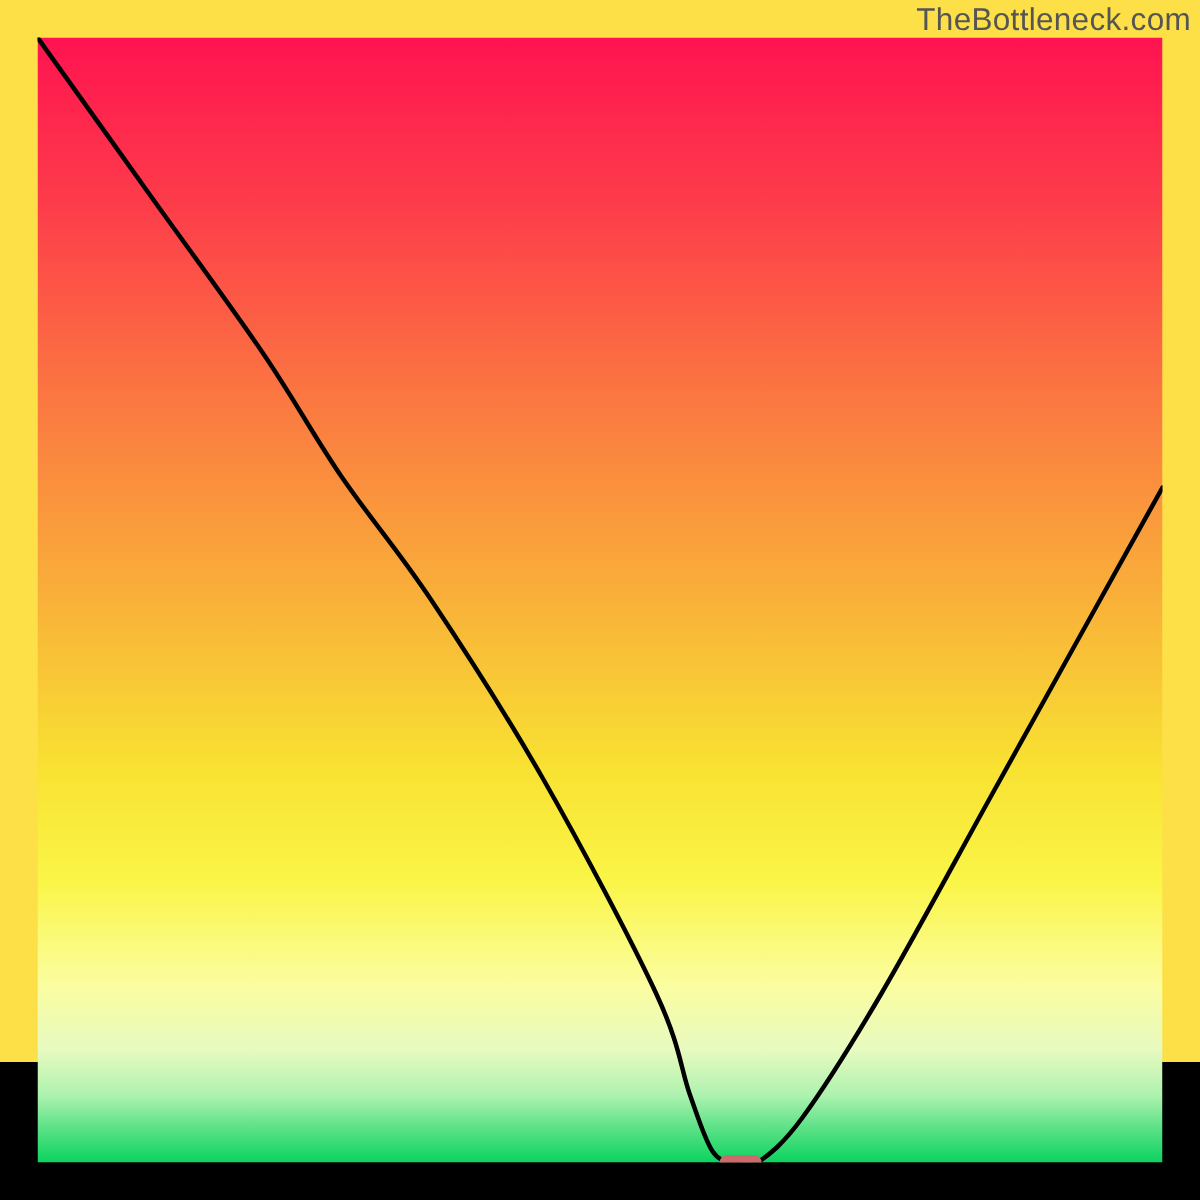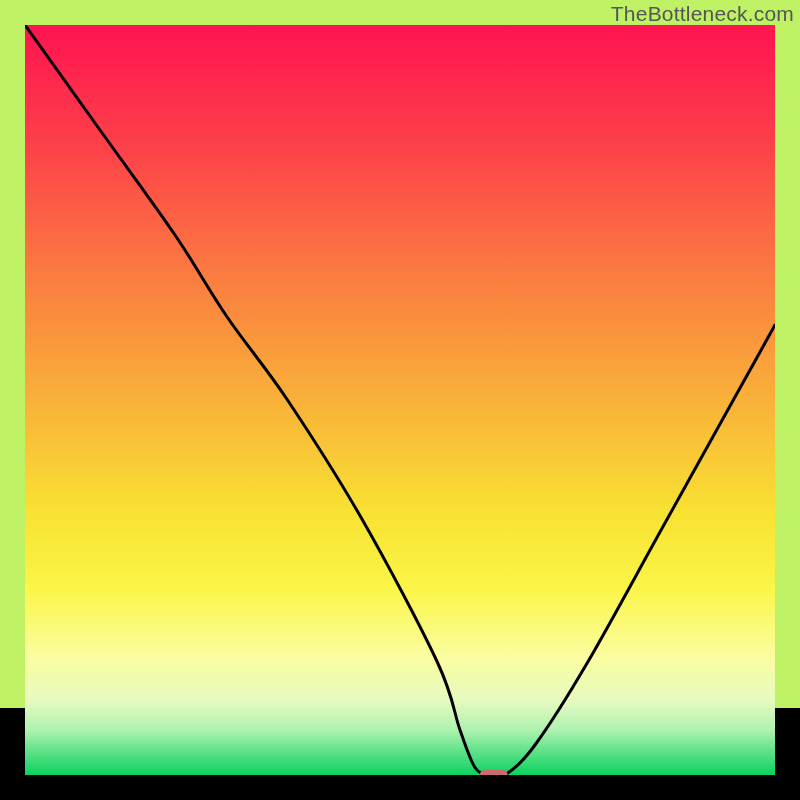--- a/index.html
+++ b/index.html
@@ -8,21 +8,21 @@
     width: 800px;
     height: 800px;
     overflow: hidden;
     background: #000;
     font-family: Arial, Helvetica, sans-serif;
   }
   .frame {
     position: relative;
     width: 800px;
     height: 708px;
-    background: #bef264;
+    background: #fde047;
   }
   .plot {
     position: absolute;
     left: 25px;
     top: 25px;
     width: 750px;
     height: 750px;
   }
   .watermark {
     position: absolute;

